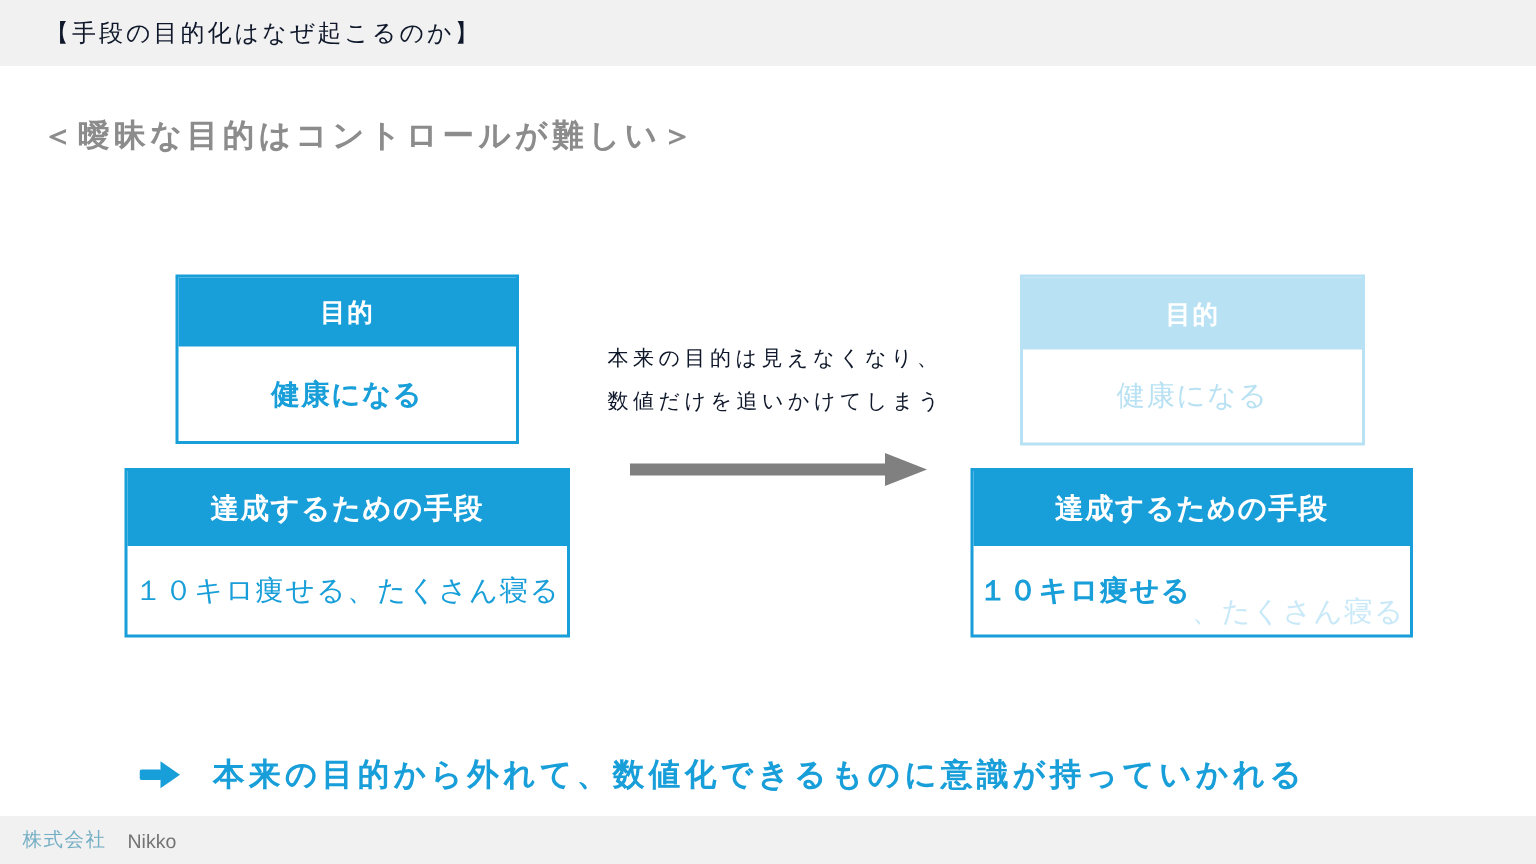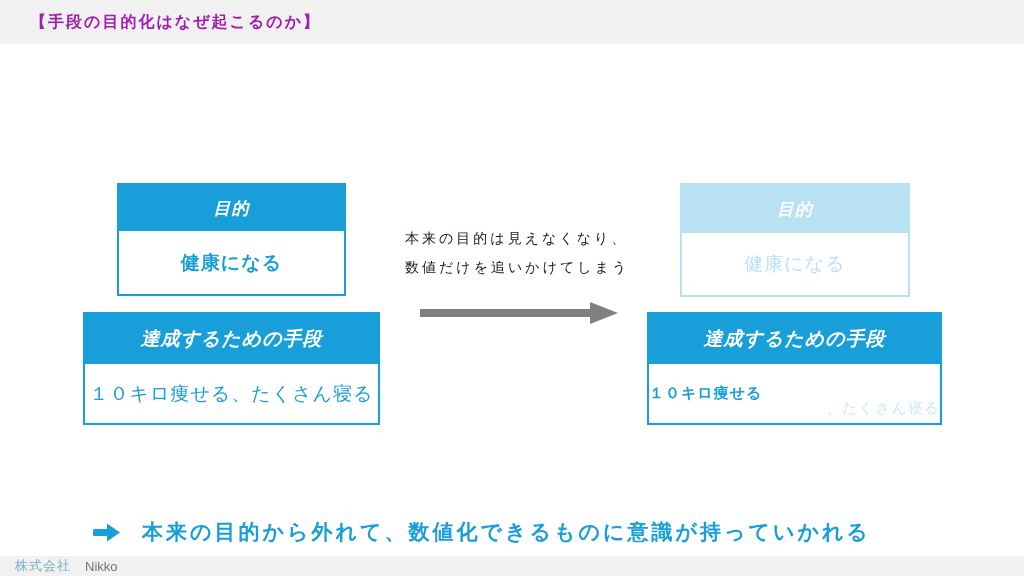--- a/index.html
+++ b/index.html
@@ -18,23 +18,23 @@
   .top-bar {
     position: absolute;
     top: 0; left: 0;
     width: 100%; height: 44px;
     background: #F1F1F1;
     display: flex;
     align-items: center;
     padding-left: 30px;
   }
   .top-title {
-    color: #a21caf;
+    color: #0f172a;
     font-size: 16px;
-    font-weight: bold;
+    font-weight: normal;
     letter-spacing: 2px;
     white-space: nowrap;
   }
 
   
   .subtitle {
     position: absolute;
     left: 28px;
     top: 76px;
     font-size: 21px;
@@ -54,21 +54,20 @@
   }
   .box-header {
     background: #189ED8;
     color: #ffffff;
     font-weight: bold;
     display: flex;
     align-items: center;
     justify-content: center;
     letter-spacing: 1px;
     white-space: nowrap;
-    font-style: italic;
   }
   .box-body {
     flex: 1;
     display: flex;
     align-items: center;
     justify-content: center;
     color: #189ED8;
     letter-spacing: 1px;
     white-space: nowrap;
   }
@@ -80,21 +79,21 @@
   #means-before { left: 83px; top: 312px; width: 297px; height: 113px; }
   #means-before .box-header { height: 50px; font-size: 19px; }
   #means-before .box-body { font-size: 19px; }
 
   #purpose-after { left: 680px; top: 183px; width: 230px; height: 114px; opacity: 0.3; }
   #purpose-after .box-header { height: 48px; font-size: 17px; }
   #purpose-after .box-body { font-size: 19px; }
 
   #means-after { left: 647px; top: 312px; width: 295px; height: 113px; }
   #means-after .box-header { height: 50px; font-size: 19px; }
-  #means-after .box-body { font-size: 15px; justify-content: space-between; }
+  #means-after .box-body { font-size: 19px; }
   #means-after .emphasis { color: #189ED8; font-weight: bold; }
   #means-after .faded { color: #C9E9F8; margin-top: 29px; }
 
   
   .transition-caption {
     position: absolute;
     left: 405px;
     top: 224px;
     font-size: 14px;
     color: #0f172a;
@@ -107,57 +106,58 @@
     left: 420px;
     top: 302px;
     width: 198px;
     height: 22px;
   }
 
   
   .conclusion {
     position: absolute;
     left: 93px;
-    top: 518px;
+    top: 502px;
     display: flex;
     align-items: center;
   }
   .conclusion-arrow { width: 27px; height: 19px; flex: none; }
   .conclusion-text {
     font-size: 21px;
     font-weight: bold;
     color: #189ED8;
     letter-spacing: 3px;
     margin-left: 22px;
     white-space: nowrap;
   }
 
   
   .footer-bar {
     position: absolute;
     left: 0; bottom: 0;
-    width: 100%; height: 20px;
+    width: 100%; height: 32px;
     background: #F1F1F1;
     display: flex;
     align-items: center;
     padding-left: 15px;
     font-size: 13px;
   }
   .footer-company { color: #74AEC4; letter-spacing: 1px; }
   .footer-name { color: #737373; margin-left: 14px; }
 </style>
 </head>
 <body>
 
 <div class="slide">
 
   <div class="top-bar">
     <span class="top-title">【手段の目的化はなぜ起こるのか】</span>
   </div>
 
+  <div class="subtitle">＜曖昧な目的はコントロールが難しい＞</div>
 
   <div class="box" id="purpose-before">
     <div class="box-header">目的</div>
     <div class="box-body">健康になる</div>
   </div>
 
   <div class="box" id="means-before">
     <div class="box-header">達成するための手段</div>
     <div class="box-body">１０キロ痩せる、たくさん寝る</div>
   </div>

